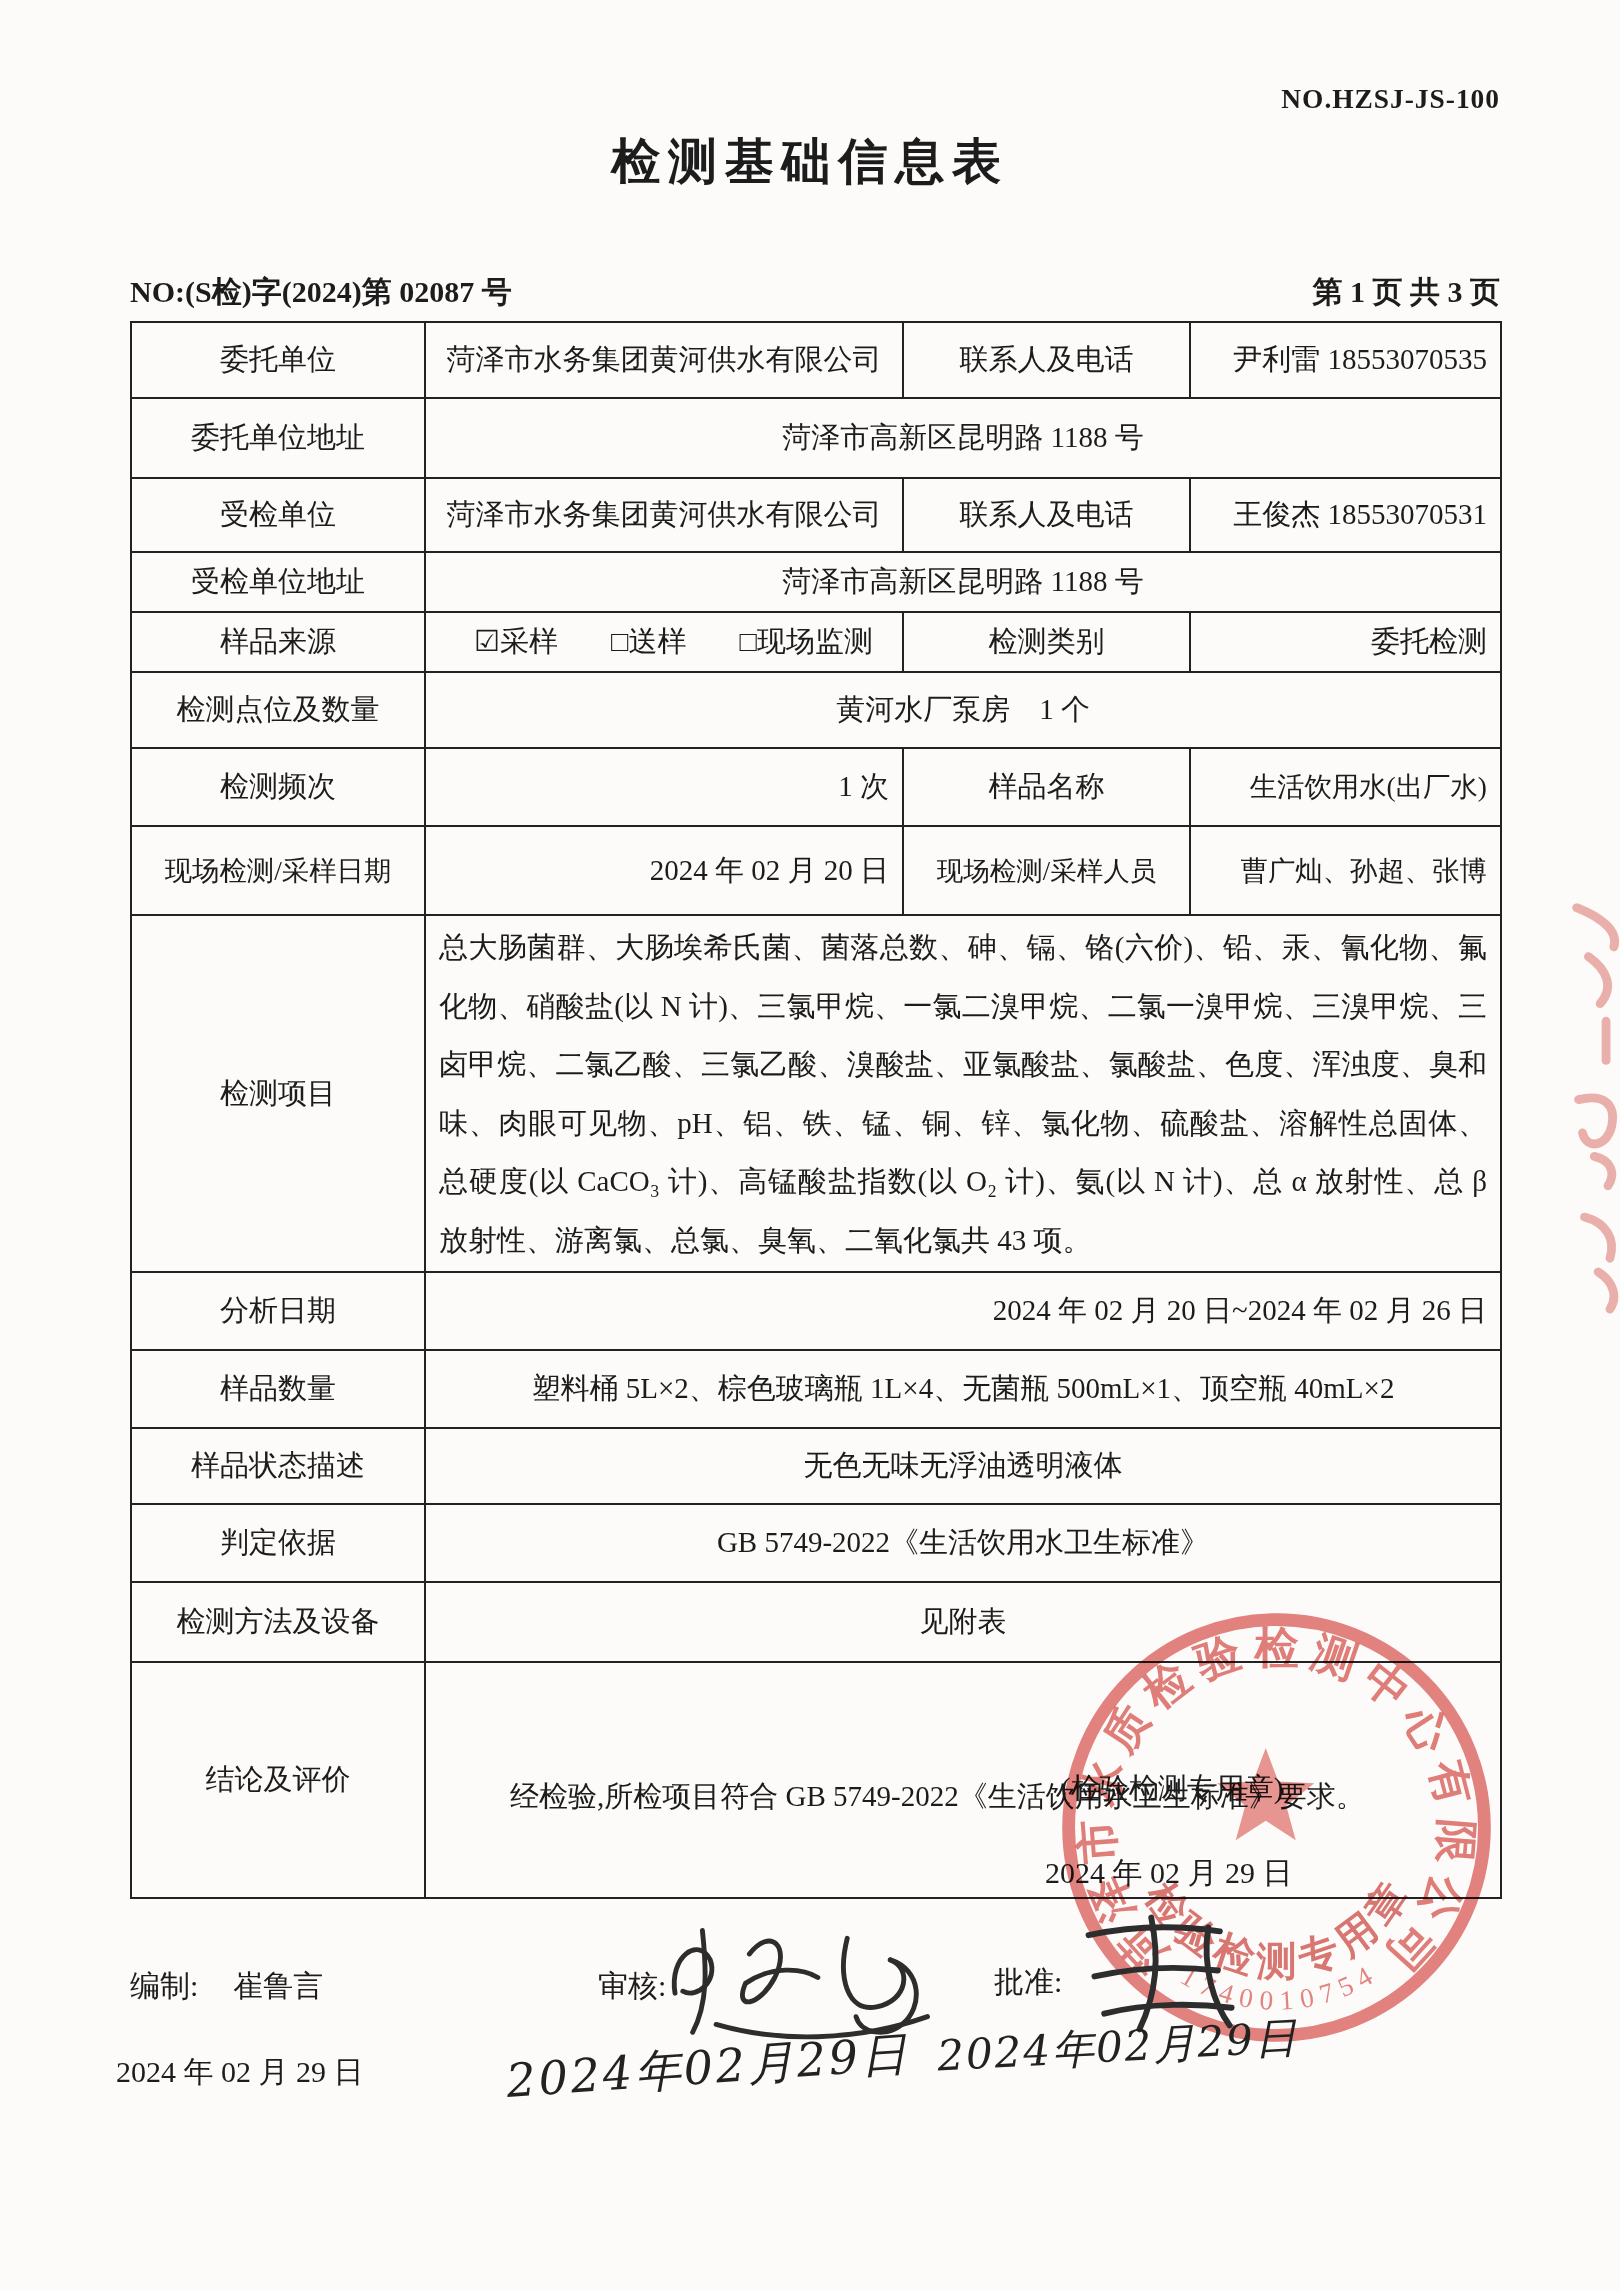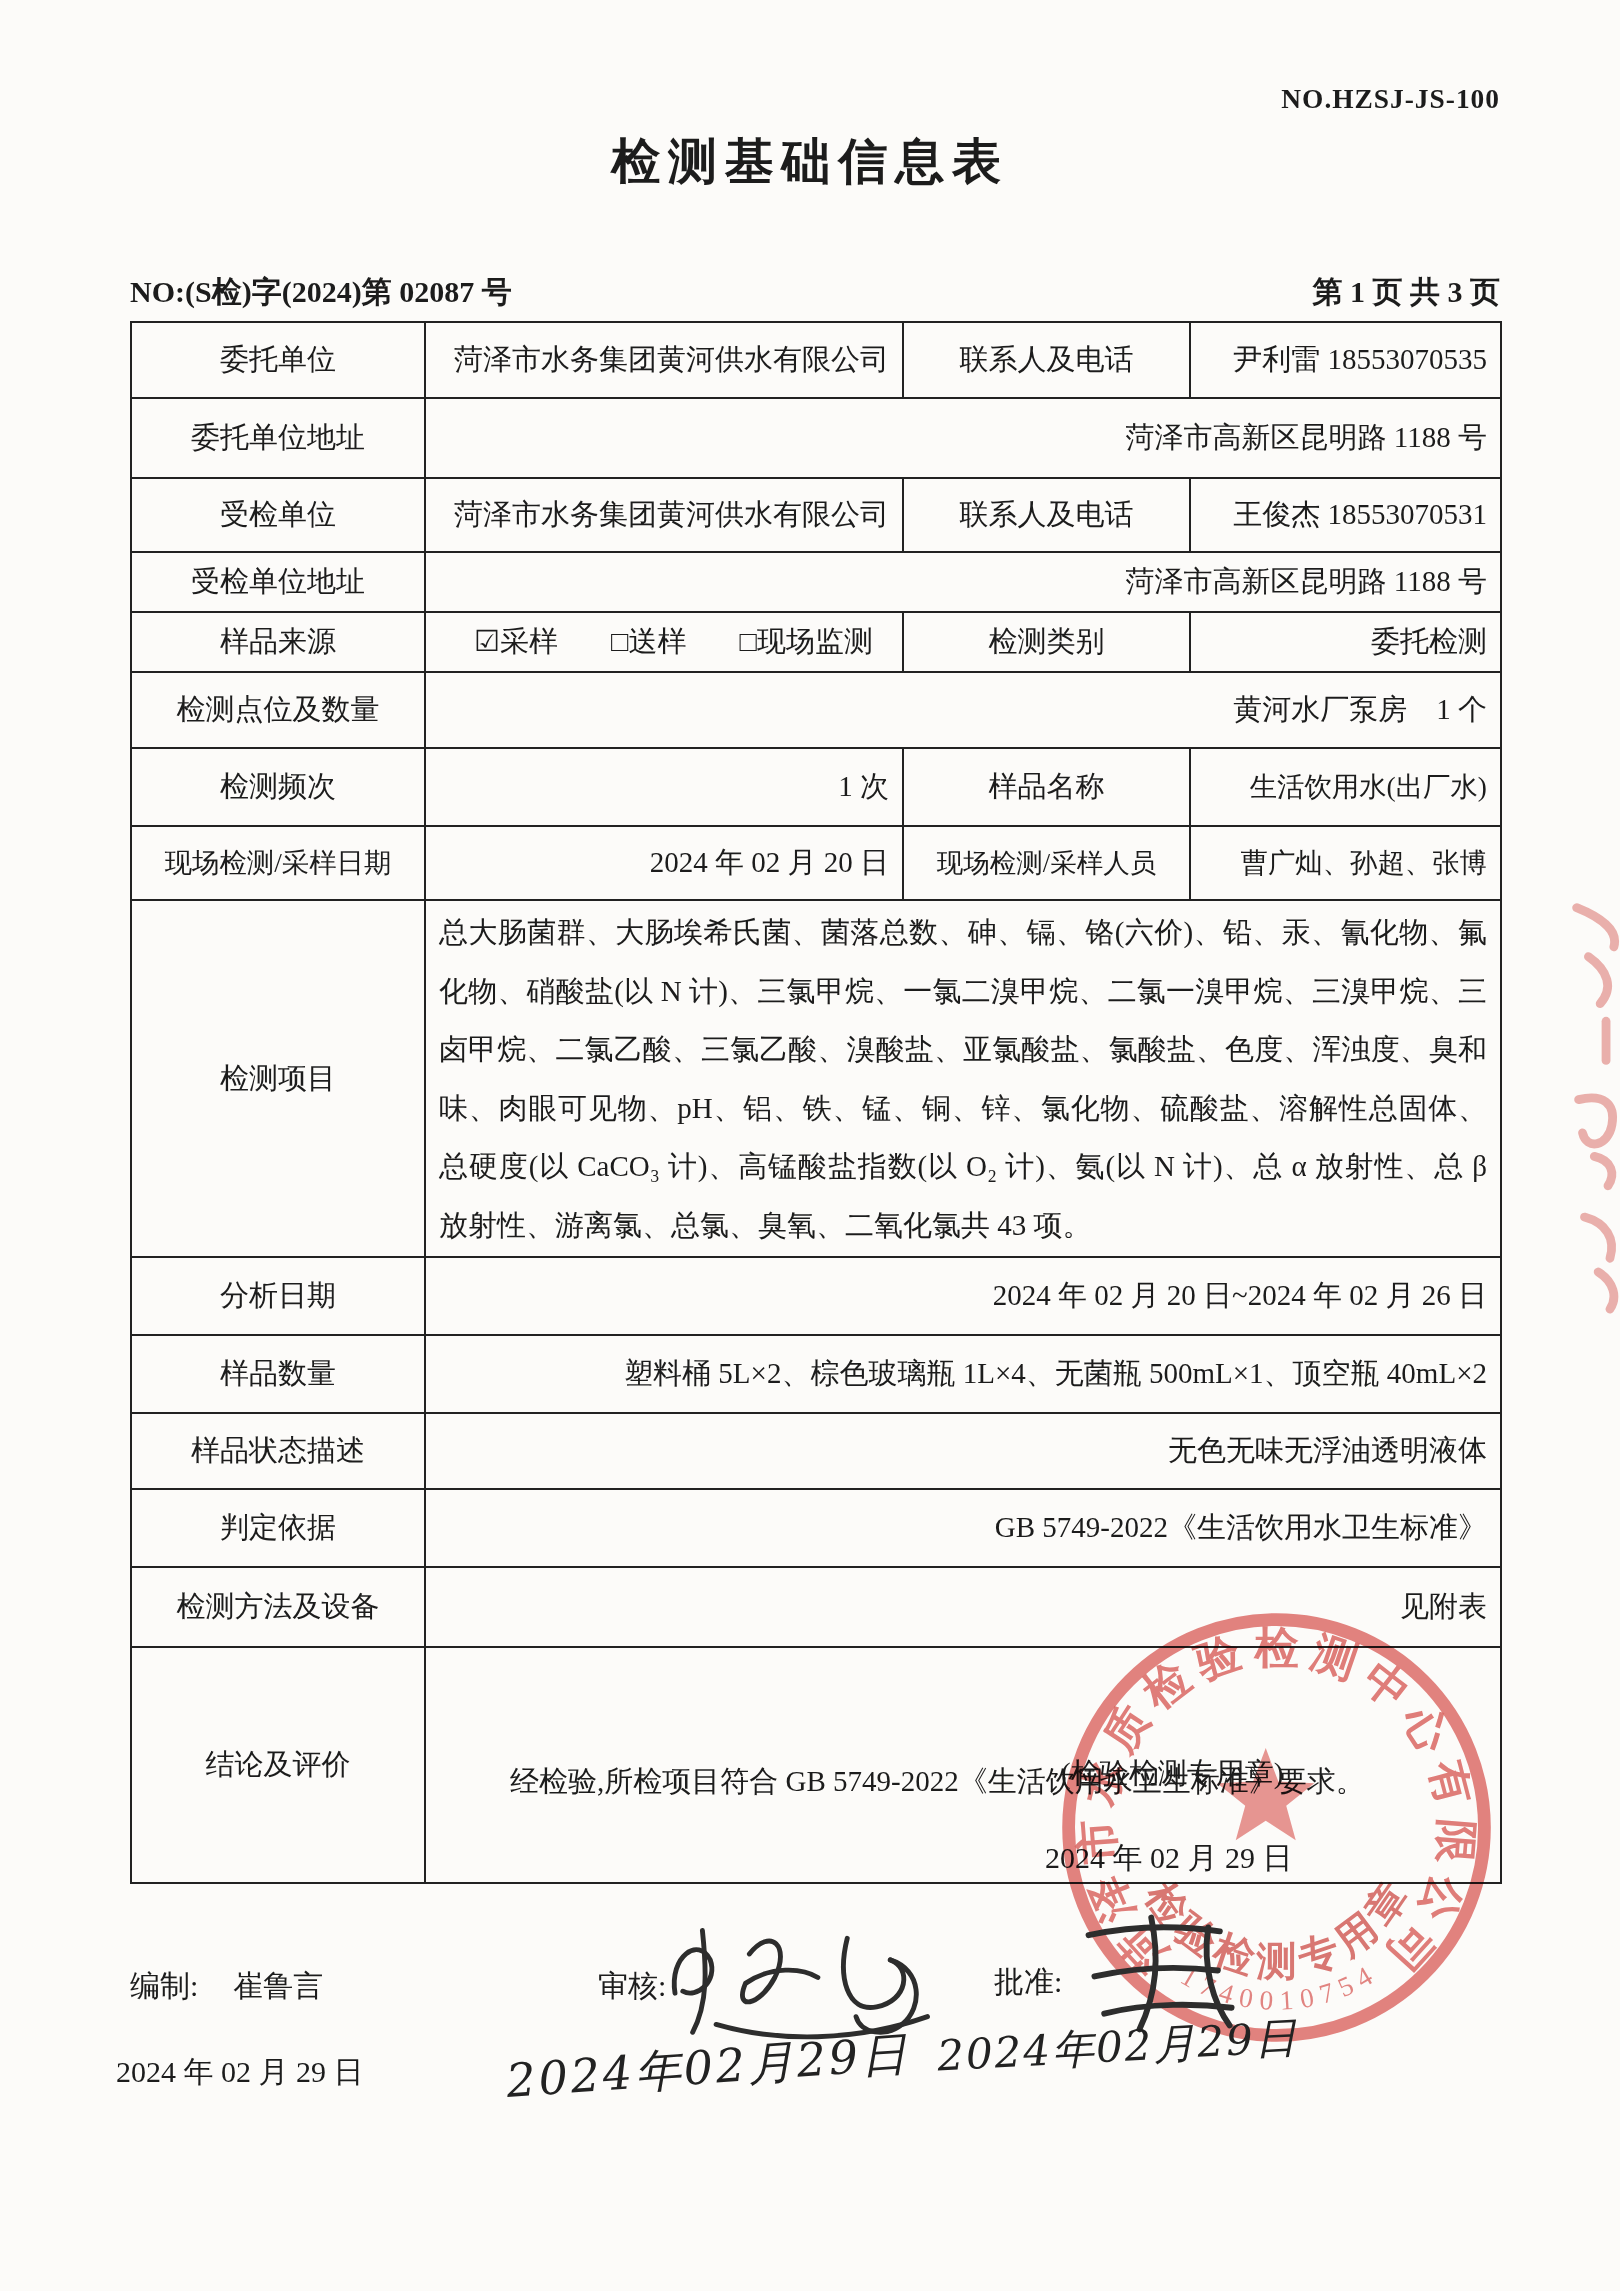--- a/index.html
+++ b/index.html
@@ -26,21 +26,21 @@
     position:absolute; top:321px; left:130px; width:1370px;
     border-collapse:collapse; table-layout:fixed;
     border:2.9px solid #1a1a1a;
   }
   table.main td {
     border:2px solid #222; font-size:29px; padding:2px 13px;
     vertical-align:middle; overflow:hidden;
   }
   td.lbl { text-align:center; }
   td.ctr { text-align:right; }
-  td.lft { text-align:right; padding-left:21.6px; }
+  td.lft { text-align:center; padding-left:21.6px; }
   td.items-cell {
     vertical-align:top; text-align:justify;
     padding:23.5px 27.4px 0 29px; line-height:2.02; font-size:29px;
   }
   .chk-group { display:flex; gap:53px; padding-left:35px; }
   .chk-group .opt { white-space:nowrap; }
   td.concl-cell { position:relative; vertical-align:top; padding:0; }
   .concl-text { margin:33px 29px 0 71px; font-size:29px; }
   .seal-note { position:absolute; left:635px; top:106px; font-size:29px; }
   .concl-date { position:absolute; left:619px; top:190px; font-size:30px; }
@@ -133,21 +133,21 @@
       <td class="lft" colspan="3">黄河水厂泵房　1 个</td>
     </tr>
 
     <tr style="height:78px">
       <td class="lbl">检测频次</td>
       <td class="ctr">1 次</td>
       <td class="lbl">样品名称</td>
       <td class="ctr" style="font-size:27.4px">生活饮用水(出厂水)</td>
     </tr>
 
-    <tr style="height:74px">
+    <tr style="height:89px">
       <td class="lbl" style="font-size:27.4px">现场检测/采样日期</td>
       <td class="ctr">2024 年 02 月 20 日</td>
       <td class="lbl" style="font-size:26.5px">现场检测/采样人员</td>
       <td class="ctr" style="font-size:27.4px">曹广灿、孙超、张博</td>
     </tr>
 
     <tr style="height:353px">
       <td class="lbl" style="vertical-align:middle">检测项目</td>
       <td class="items-cell" colspan="3">总大肠菌群、大肠埃希氏菌、菌落总数、砷、镉、铬(六价)、铅、汞、氰化物、氟化物、硝酸盐(以 N 计)、三氯甲烷、一氯二溴甲烷、二氯一溴甲烷、三溴甲烷、三卤甲烷、二氯乙酸、三氯乙酸、溴酸盐、亚氯酸盐、氯酸盐、色度、浑浊度、臭和味、肉眼可见物、pH、铝、铁、锰、铜、锌、氯化物、硫酸盐、溶解性总固体、总硬度(以 CaCO₃ 计)、高锰酸盐指数(以 O₂ 计)、氨(以 N 计)、总 α 放射性、总 β 放射性、游离氯、总氯、臭氧、二氧化氯共 43 项。</td>
     </tr>

